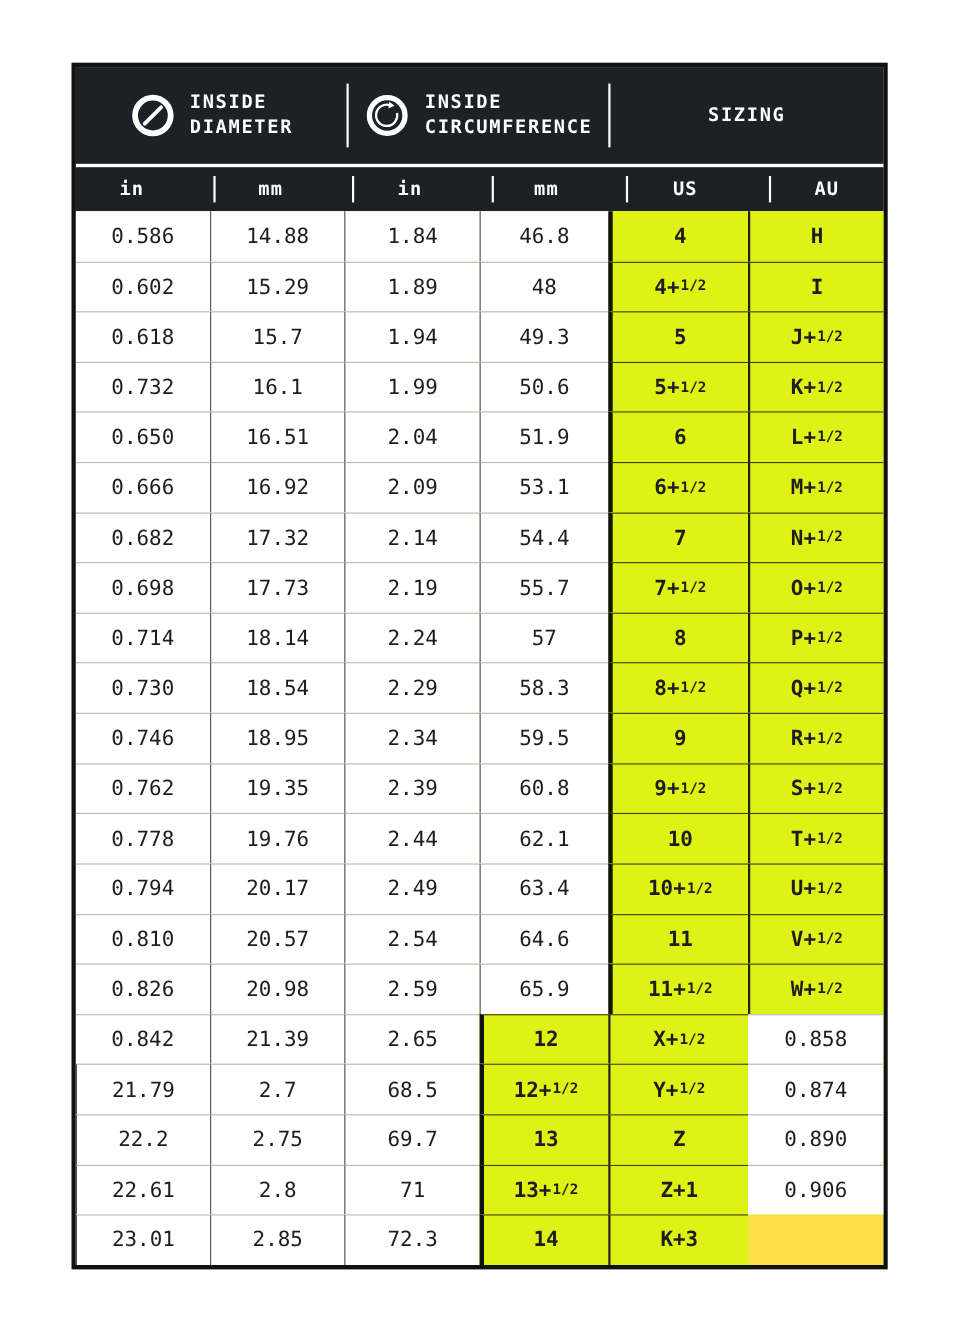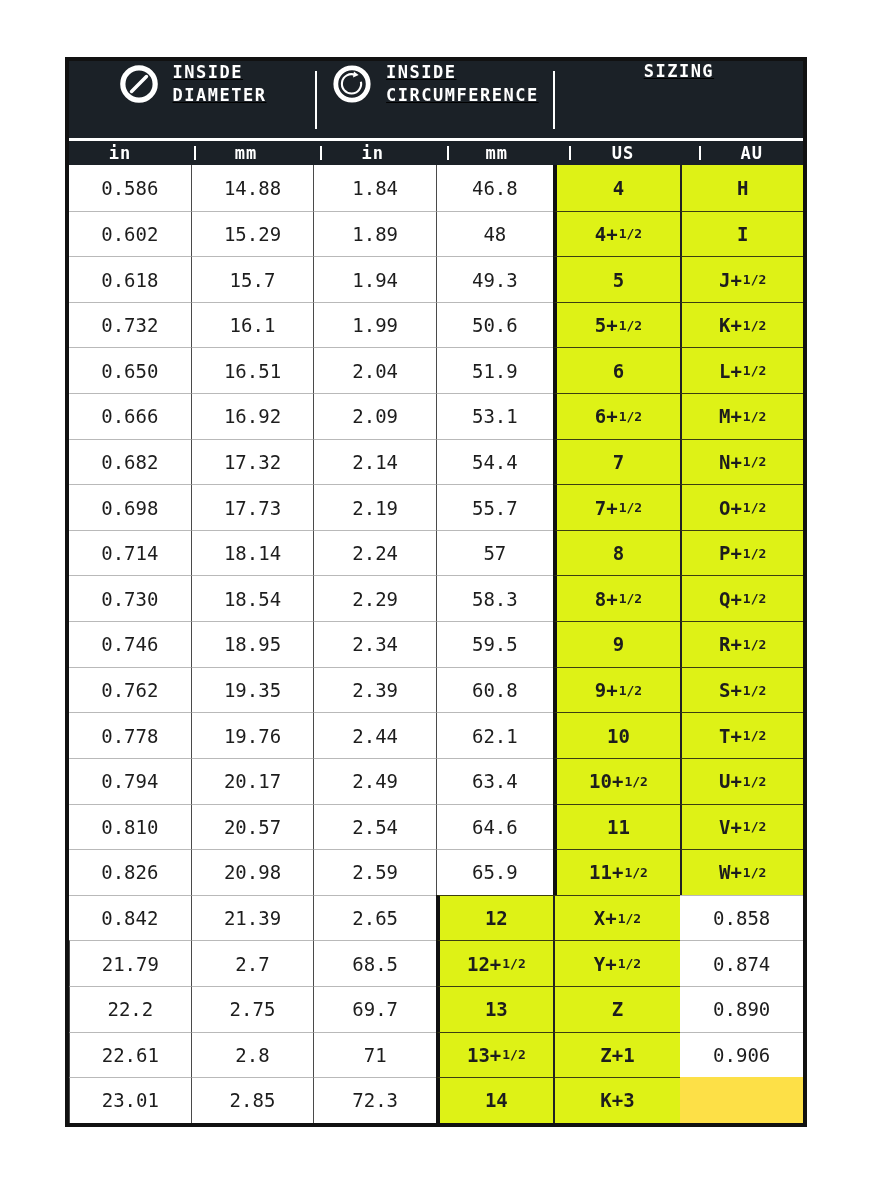--- a/index.html
+++ b/index.html
@@ -11,35 +11,35 @@
   *{margin:0;padding:0;box-sizing:border-box;}
   html,body{width:870px;height:1200px;background:#ffffff;overflow:hidden;
     font-family:"DejaVu Sans Mono",monospace;}
   .sheet{position:relative;width:870px;height:1200px;background:#fff;}
   .ring-table{
     position:absolute;left:65px;top:57px;width:742px;
     border:4px solid var(--outer);background:#fff;
   }
   
   .hdr{
-    display:flex;align-items:flex-start;height:77px;background:var(--header-bg);text-decoration:underline;
+    display:flex;align-items:center;height:88px;background:var(--header-bg);
   }
   .hgroup{display:flex;align-items:center;justify-content:center;gap:13px;color:#fff;}
   .g1{width:33.7%;}
   .g2{width:32.3%;}
   .g3{width:34.0%;}
   .hsep{width:2px;background:#fff;align-self:center;height:58px;flex:0 0 2px;}
   .hicon{display:flex;align-items:center;}
   .hlabel{font-size:17px;font-weight:bold;letter-spacing:1.5px;line-height:1.35;}
   .hlabel span{display:block;}
   .sizing-label{font-size:17px;font-weight:bold;letter-spacing:1.5px;color:#fff;}
   .hdr-rule{height:3px;background:#fff;}
   
   .subhdr{
-    display:grid;height:24px;background:var(--header-bg);
+    display:grid;height:40px;background:var(--header-bg);
     grid-template-columns:123fr 124fr 124fr 118fr 129fr 124fr;
     gap:24px;
   }
   .subcell{
     position:relative;display:flex;align-items:center;justify-content:center;
     color:#fff;font-size:17px;font-weight:bold;letter-spacing:1px;
   }
   .subcell + .subcell::before{
     content:"";position:absolute;left:-1px;top:20%;height:60%;width:2px;background:#fff;
   }

